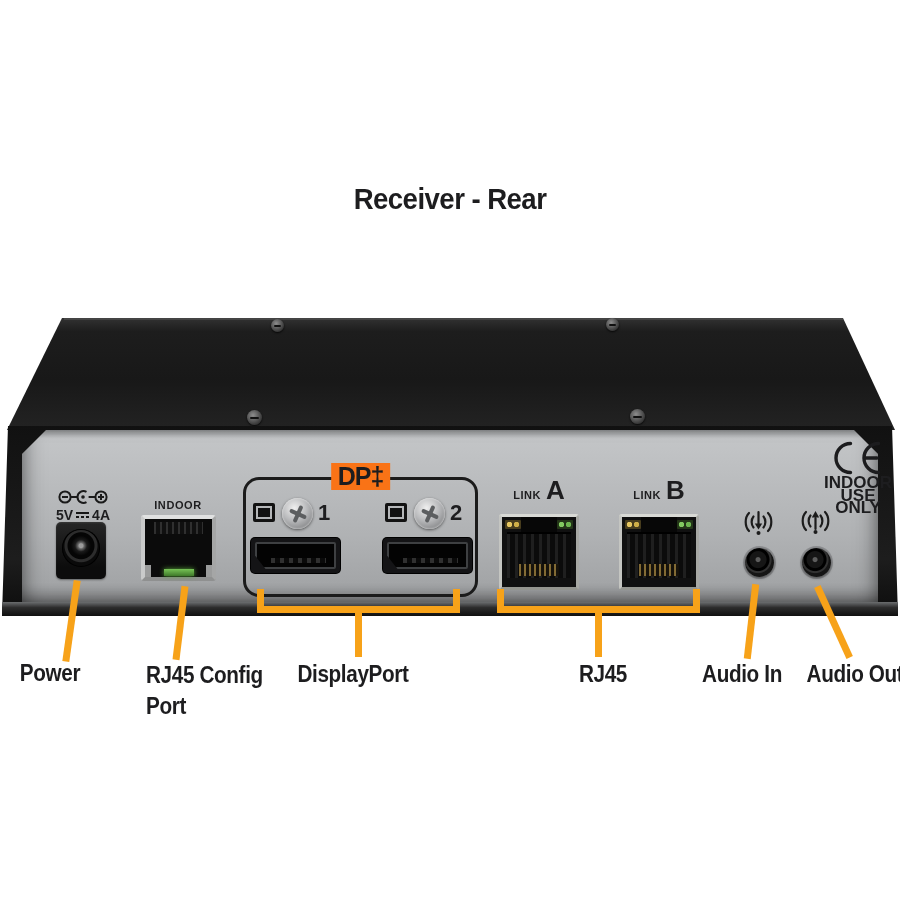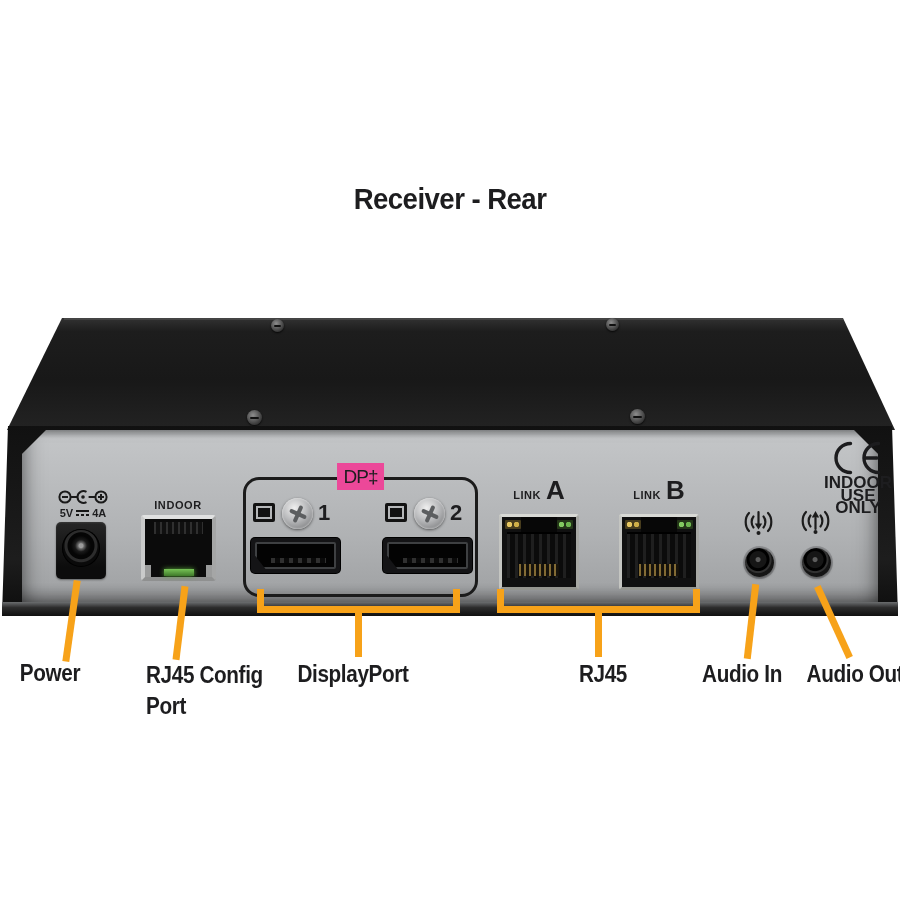--- a/index.html
+++ b/index.html
@@ -36,21 +36,21 @@
   .panel{position:absolute;left:22px;top:430px;width:856px;height:174px;
     clip-path:polygon(24px 0,832px 0,856px 24px,856px 174px,0 174px,0 24px);
     background:linear-gradient(180deg,#8c8e90 0px,#c3c5c7 8px,#bcbec0 25%,#b0b2b4 60%,#a3a5a7 88%,#868789 100%);
     box-shadow:inset 14px 0 22px -14px rgba(0,0,0,.55),inset -14px 0 22px -14px rgba(0,0,0,.55),inset 0 -12px 16px -9px rgba(0,0,0,.4);}
   .bottom-edge{position:absolute;left:2px;top:602px;width:896px;height:14px;
     background:linear-gradient(180deg,#6b6d6f 0,#2c2c2c 40%,#101010 100%);}
 
   
   .polarity{position:absolute;left:56px;top:488px;}
   .rating{position:absolute;left:48px;top:507px;width:70px;display:flex;justify-content:center;align-items:center;gap:3px;
-    font-size:11px;font-weight:700;}
+    font-size:14px;font-weight:700;}
   .dc-sym{width:13px;display:inline-block;}
   .dc-top{height:2px;background:#161616;margin-bottom:2px;}
   .dc-dash{height:2px;background:repeating-linear-gradient(90deg,#161616 0 3px,transparent 3px 5px);}
   .pjack{position:absolute;left:56px;top:522px;width:50px;height:57px;border-radius:5px;
     background:linear-gradient(180deg,#262626,#0c0c0c 80%);
     box-shadow:inset 0 1px 2px rgba(255,255,255,.09),0 1px 2px rgba(0,0,0,.4);}
   .barrel{position:absolute;left:6px;top:7px;width:38px;height:38px;border-radius:50%;
     background:radial-gradient(circle at 50% 44%,#9c9c9c 0 2px,#6b6b6b 3px,#1a1a1a 6px,#050505 10px 13px,#2c2c2c 14px 16px,#0a0a0a 17px);
     box-shadow:inset 0 0 0 1px #000;}
 
@@ -62,21 +62,21 @@
   .opt-pins{position:absolute;left:14%;right:14%;top:3px;height:12px;
     background:repeating-linear-gradient(90deg,#2f2f2f 0 2px,#101010 2px 6px);}
   .opt-pcb{position:absolute;left:50%;transform:translateX(-50%);bottom:1px;width:30px;height:7px;
     background:linear-gradient(180deg,#77c356,#3f7a2a);box-shadow:0 0 5px #59a53a;}
   .opt-nl{position:absolute;left:0;bottom:0;width:6px;height:12px;background:#9a9b9b;}
   .opt-nr{position:absolute;right:0;bottom:0;width:6px;height:12px;background:#9a9b9b;}
 
   
   .dp-box{position:absolute;left:243px;top:477px;width:235px;height:120px;border:3px solid #1b1b1b;border-radius:16px;}
   .dp-legend{position:absolute;top:-17px;left:50%;transform:translateX(-50%);
-    background:#ec4899;padding:0 7px;font-size:19px;font-weight:400;letter-spacing:-1px;line-height:27px;white-space:nowrap;}
+    background:#f97316;padding:0 7px;font-size:25px;font-weight:700;letter-spacing:-1px;line-height:27px;white-space:nowrap;}
   .dp-port{position:absolute;width:92px;height:80px;}
   .dp1{left:251px;top:494px;} .dp2{left:383px;top:494px;}
   .mon{position:absolute;left:2px;top:9px;width:22px;height:19px;border:3px solid #121212;border-radius:2px;}
   .mon::after{content:"";position:absolute;inset:2px;background:#121212;}
   .screw{position:absolute;left:31px;top:4px;width:31px;height:31px;border-radius:50%;
     background:radial-gradient(circle at 40% 32%,#efefef,#b9babc 45%,#87888a 80%,#6b6c6e);
     box-shadow:0 1px 3px rgba(0,0,0,.55),inset 0 0 2px rgba(255,255,255,.8);}
   .screw::before,.screw::after{content:"";position:absolute;left:50%;top:50%;background:#5c5e60;border-radius:2px;}
   .screw::before{width:18px;height:4px;transform:translate(-50%,-50%) rotate(24deg);}
   .screw::after{width:4px;height:18px;transform:translate(-50%,-50%) rotate(24deg);}

